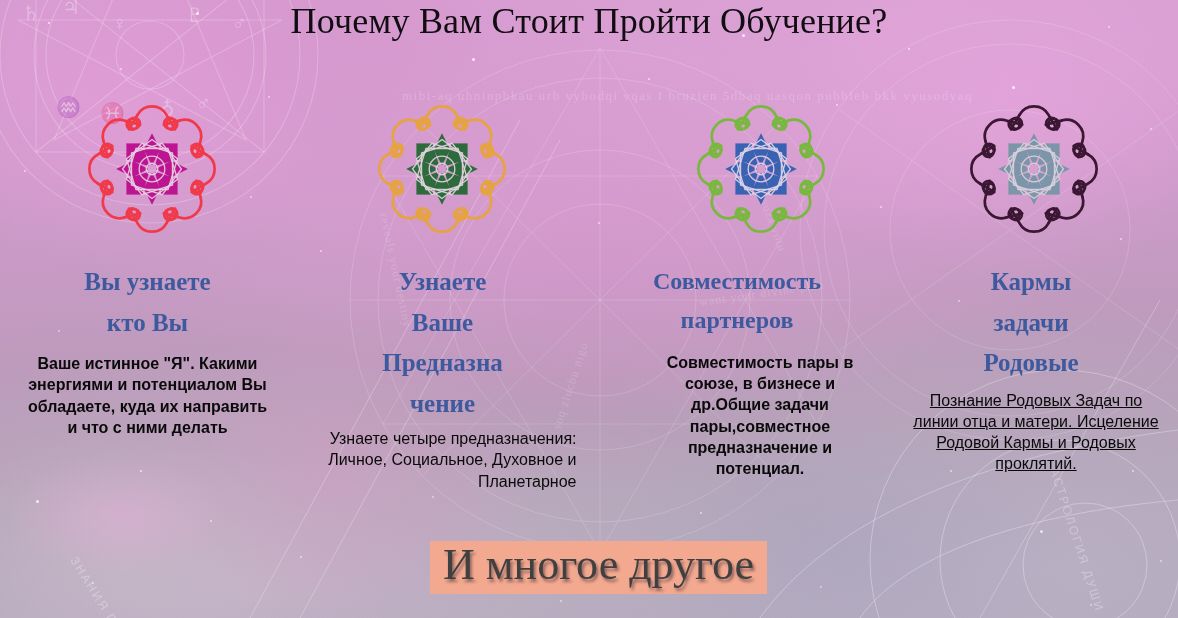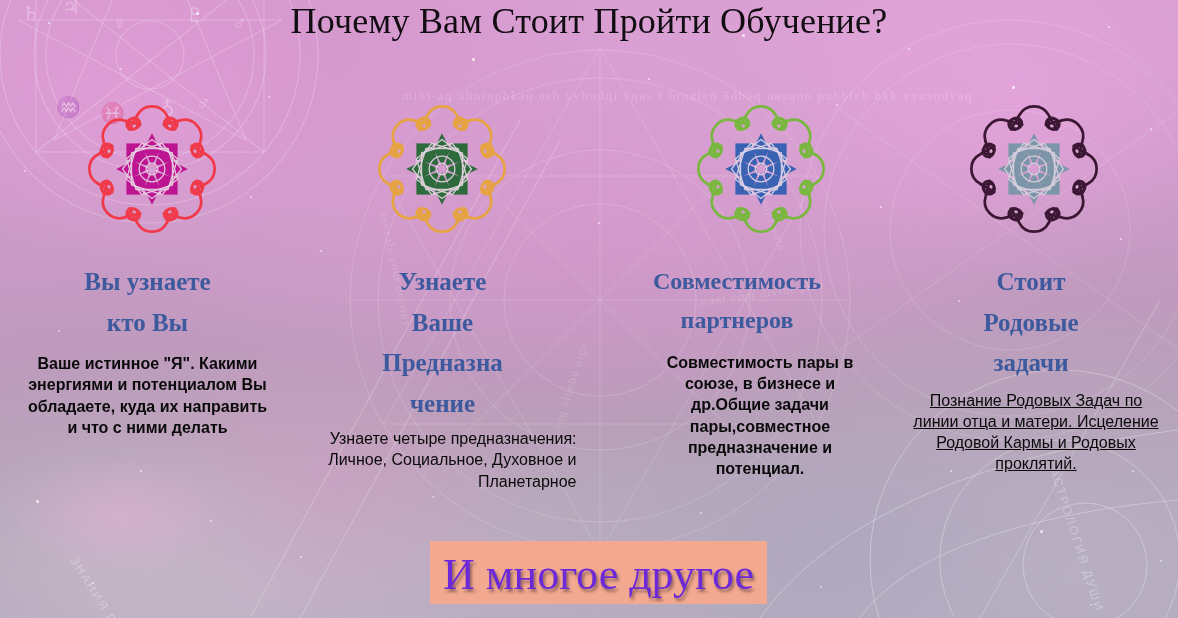--- a/index.html
+++ b/index.html
@@ -117,25 +117,24 @@
   #banner {
     position:absolute;
     left:430px; top:541px;
     background:#f3a98f;
     padding:2px 13px 6px 13px;
   }
   #banner .txt {
     font-family:"Liberation Serif", serif;
     font-size:44px;
     font-weight:400;
-    color:#6d28d9;
+    color:#404040;
     line-height:1.02;
     white-space:nowrap;
     text-shadow: 2px 3px 3px rgba(30,20,40,.45);
-    margin-top: 10px;
   }
 </style>
 </head>
 <body>
 
 <div id="stage">
 
   <div class="bloom b1"></div>
   <div class="bloom b2"></div>
   <div class="bloom b3"></div>
@@ -602,23 +601,23 @@
             <path d="M0 -46 L40 -16 L25 32 L-25 32 L-40 -16 Z"></path>
             <path d="M0 46 L-40 16 L-25 -32 L25 -32 L40 16 Z"></path>
             <path d="M-46 0 L-16 -40 L32 -25 L32 25 L-16 40 Z"></path>
             <path d="M46 0 L16 40 L-32 25 L-32 -25 L16 -40 Z"></path>
             <circle cx="0" cy="0" r="9"></circle>
             <circle cx="0" cy="0" r="20"></circle>
           </g>
         </g>
       </svg>
       <div class="heading">
-        <div>Стоит</div>
+        <div>Кармы</div>
+        <div>задачи</div>
         <div>Родовые</div>
-        <div>задачи</div>
       </div>
       <div class="body">Познание Родовых Задач по линии отца и матери. Исцеление Родовой Кармы и Родовых проклятий.</div>
     </div>
 
   </div>
 
   <div id="banner">
     <div class="txt">И многое другое</div>
   </div>
 

